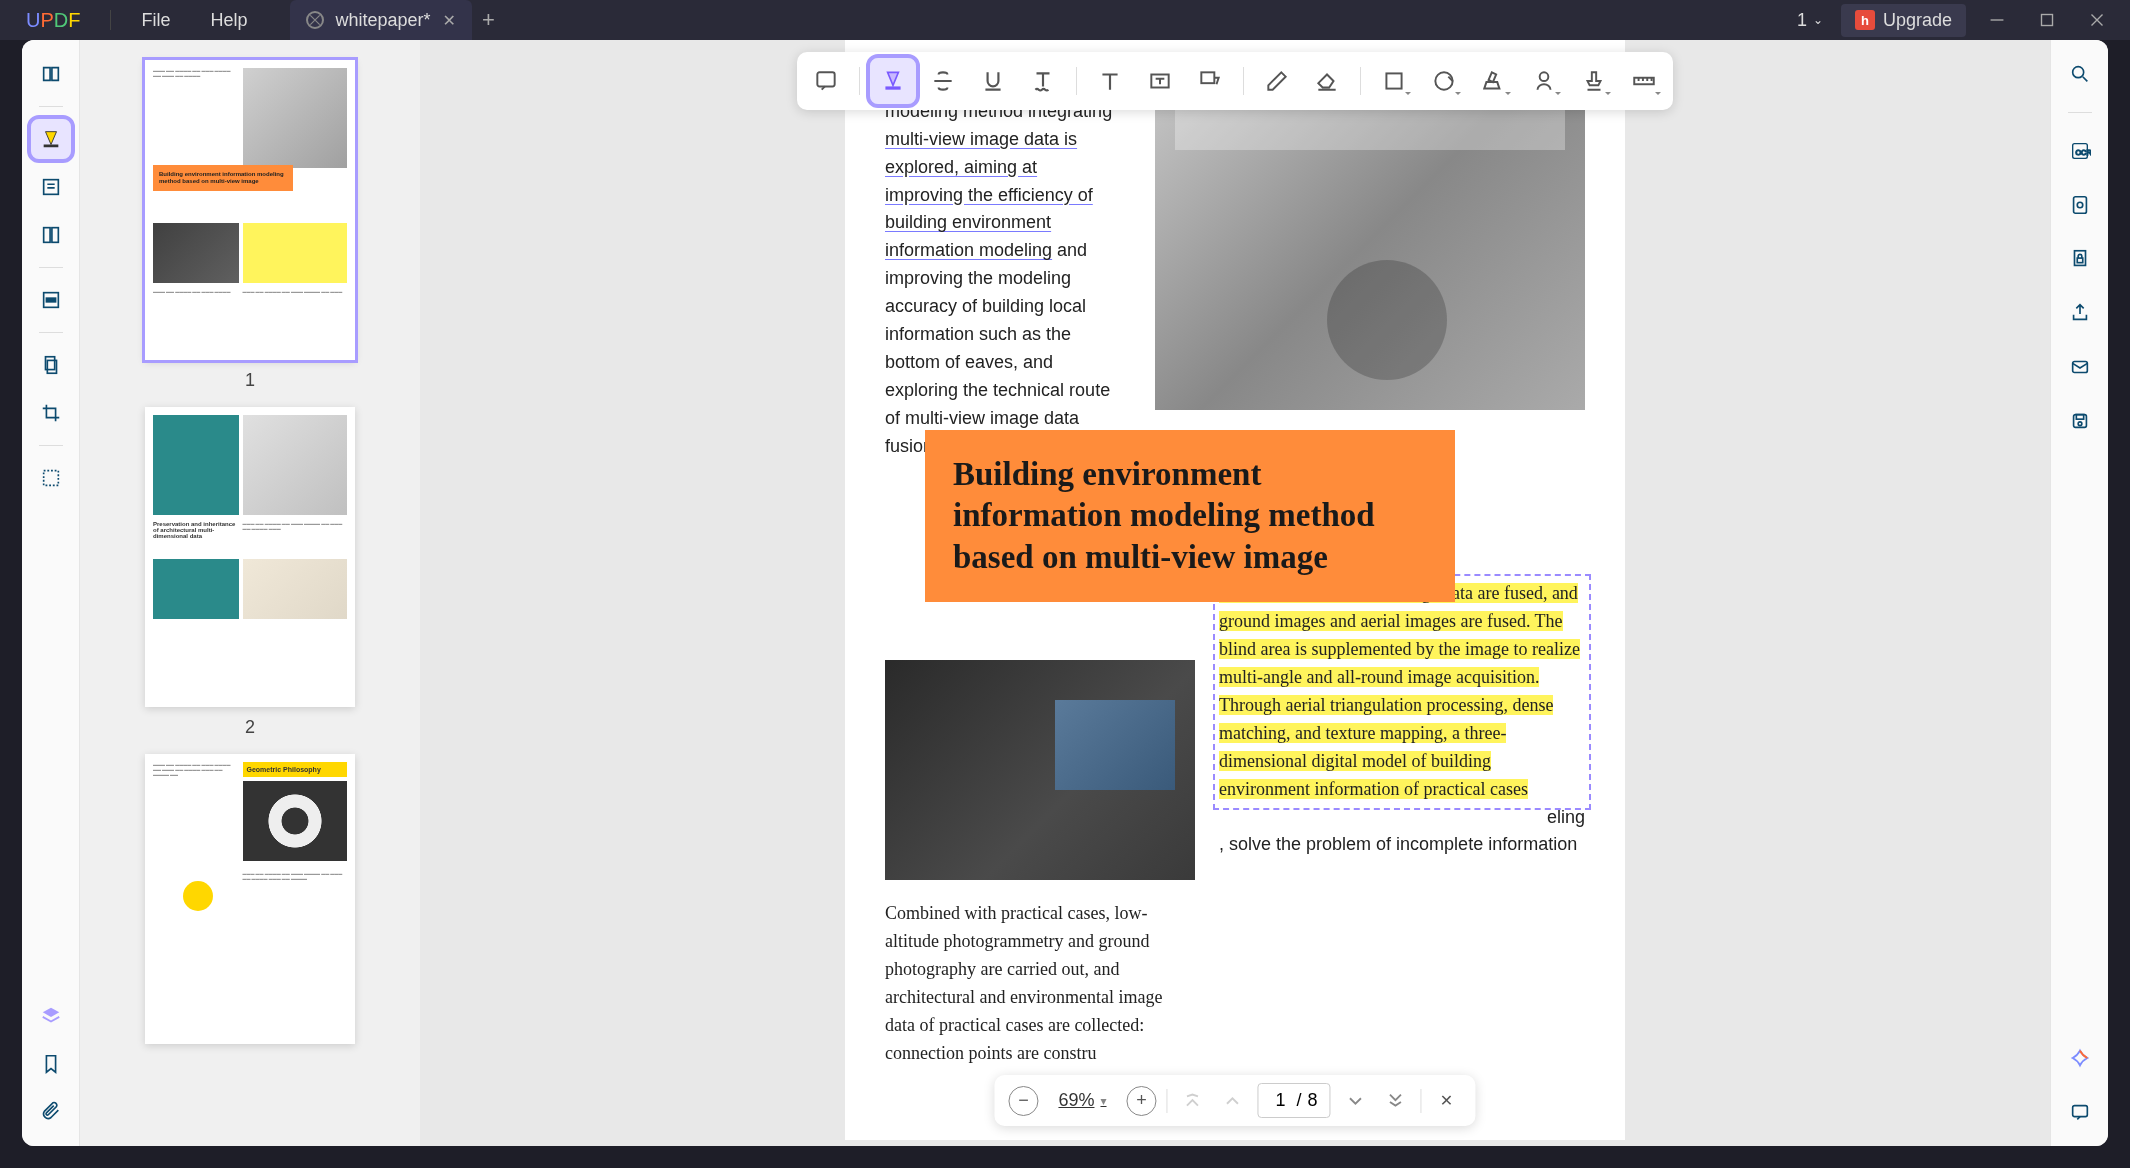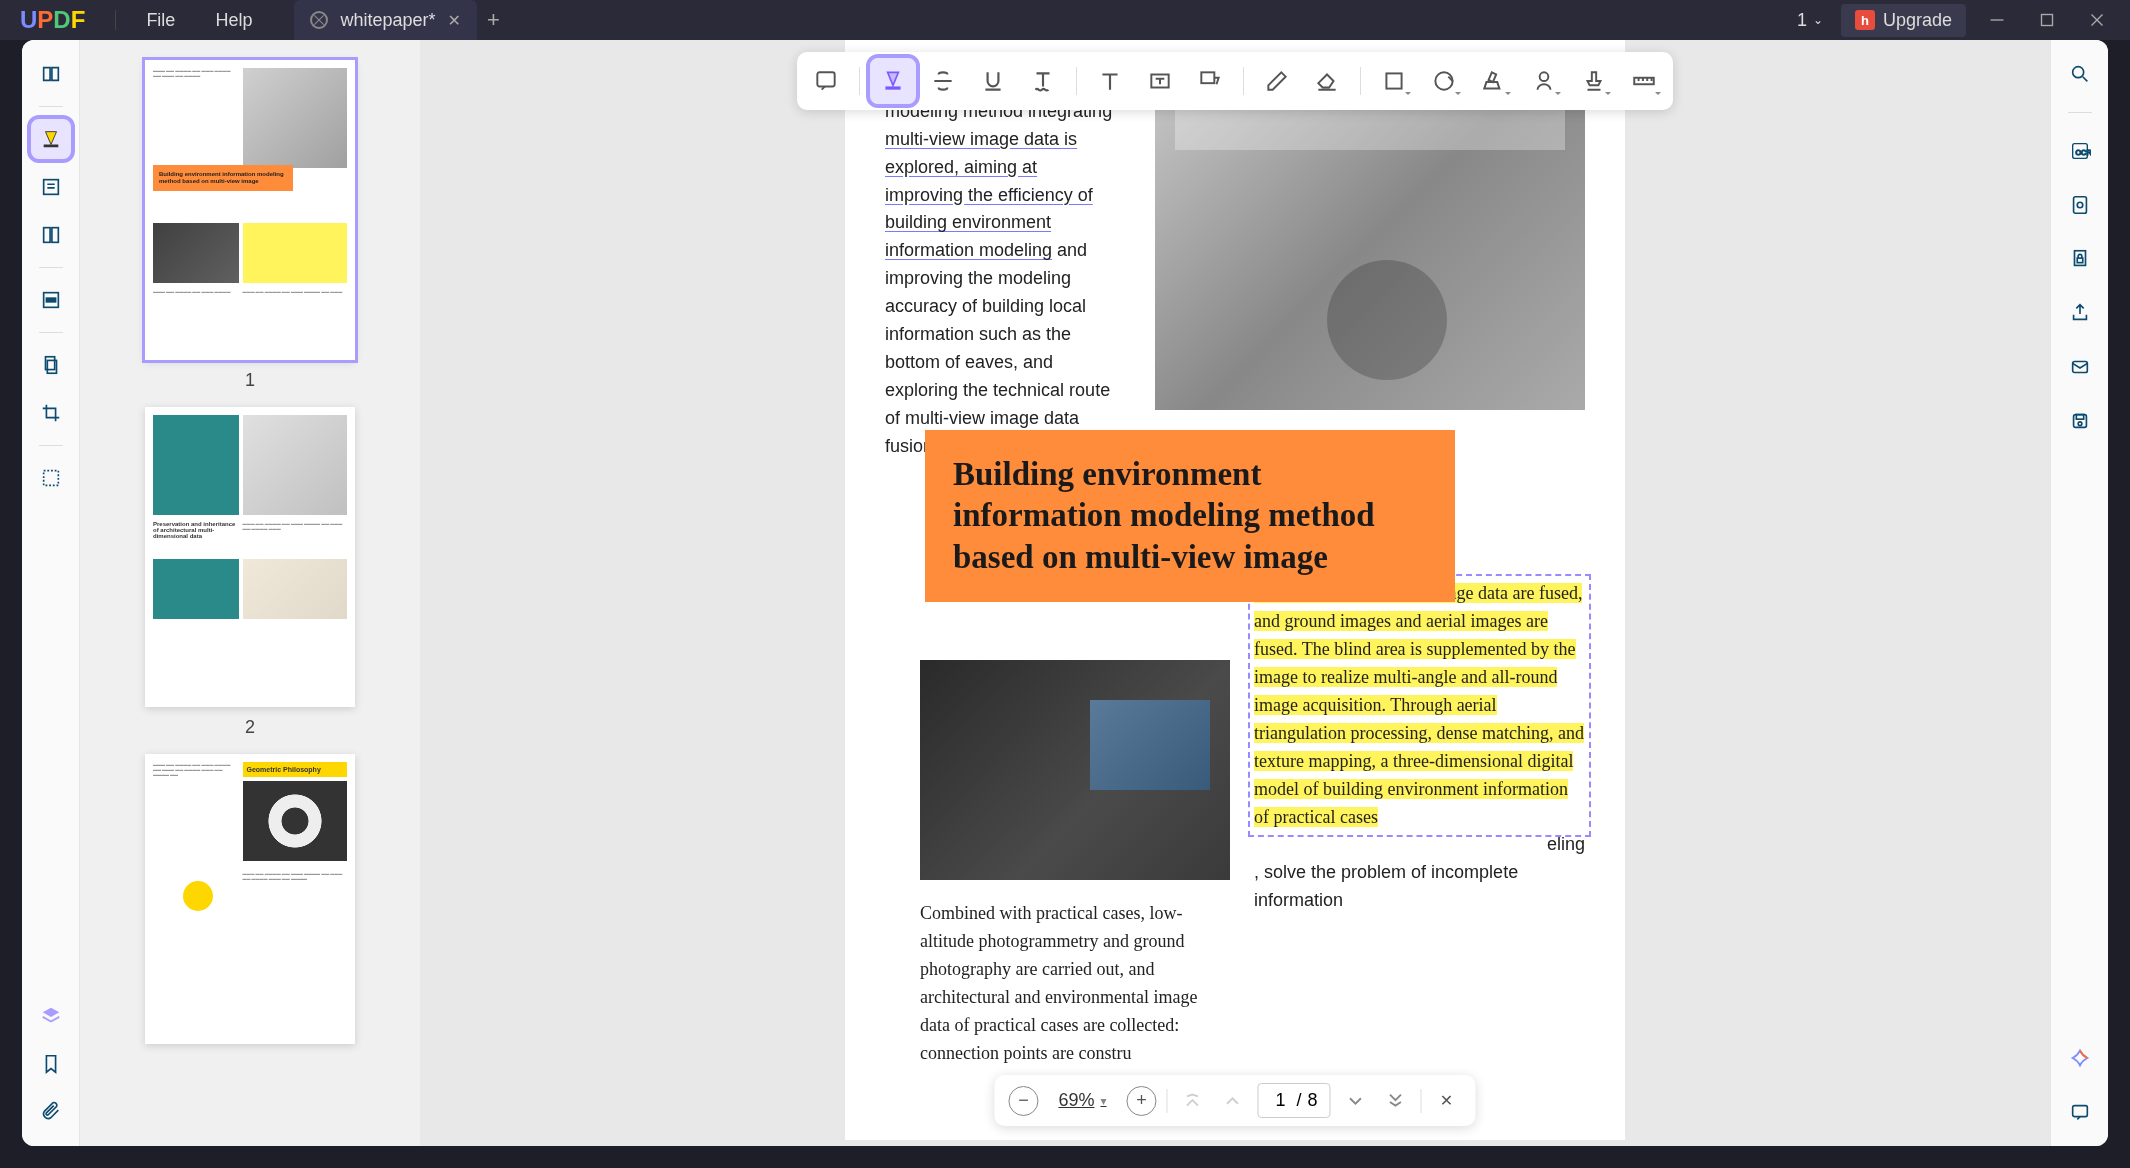--- a/index.html
+++ b/index.html
@@ -1,20 +1,20 @@
 <!DOCTYPE html>
 <html><head>
 <meta charset="utf-8">
 <style>
 * { margin: 0; padding: 0; box-sizing: border-box; font-family: -apple-system, BlinkMacSystemFont, "Segoe UI", sans-serif; }
 body { background: #1e1e28; width: 2130px; height: 1168px; overflow: hidden; }
 
 
 .titlebar { height: 40px; background: #2a2a38; display: flex; align-items: center; color: #ddd; font-size: 18px; }
-.logo { padding: 0 20px; font-weight: bold; font-size: 24px; }
+.logo { padding: 0 20px; font-weight: normal; font-size: 20px; margin-left: 6px; }
 .logo .u { color: #7c8cff; }
 .logo .p { color: #ff6b35; }
 .logo .d { color: #50c878; }
 .logo .f { color: #ffd700; }
 .titlebar-divider { width: 1px; height: 20px; background: #444; margin: 0 10px; }
 .menu-item { padding: 0 20px; cursor: pointer; }
 .tab-area { display: flex; align-items: center; margin-left: 22px; }
 .tab { display: flex; align-items: center; padding: 0 16px; height: 40px; background: #33334a; border-radius: 6px 6px 0 0; gap: 12px; }
 .tab-icon { width: 18px; height: 18px; border-radius: 50%; border: 2px solid #888; display: flex; align-items: center; justify-content: center; }
 .tab-add { margin-left: 10px; font-size: 22px; color: #aaa; cursor: pointer; }
@@ -408,21 +408,21 @@
             <p class="body-text"><span>environment information modeling method integrating </span><span class="underlined">multi-view image data is explored, aiming at improving the efficiency of building environment information modeling</span><span> and improving the modeling accuracy of building local information such as the bottom of eaves, and exploring the technical route of multi-view image data fusion.</span></p>
           </div>
           <div class="hero-img"></div>
         </div>
 
         <div class="orange-banner">
           <div class="banner-text">Building environment information modeling method based on multi-view image</div>
         </div>
 
         <div style="display:flex;gap:24px;">
-          <div style="width:310px;margin-left:35px;">
+          <div style="width:310px;">
             <div class="person-img"></div>
             <p class="body-text" style="margin-top:20px;">Combined with practical cases, low-altitude photogrammetry and ground photography are carried out, and architectural and environmental image data of practical cases are collected: connection points are constru</p>
           </div>
           <div style="flex:1;">
             <div class="highlighted-block">
               <span class="hl-line">constructed, multi-view image data are fused, and ground images and aerial images are fused. The blind area is supplemented by the image to realize multi-angle and all-round image acquisition. Through aerial triangulation processing, dense matching, and texture mapping, a three-dimensional digital model of building environment information of practical cases</span>
             </div>
             <p class="body-text" style="text-align:right;"><span>eling</span></p>
             <p class="body-text"><span>, solve the problem of incomplete information</span></p>
           </div>

